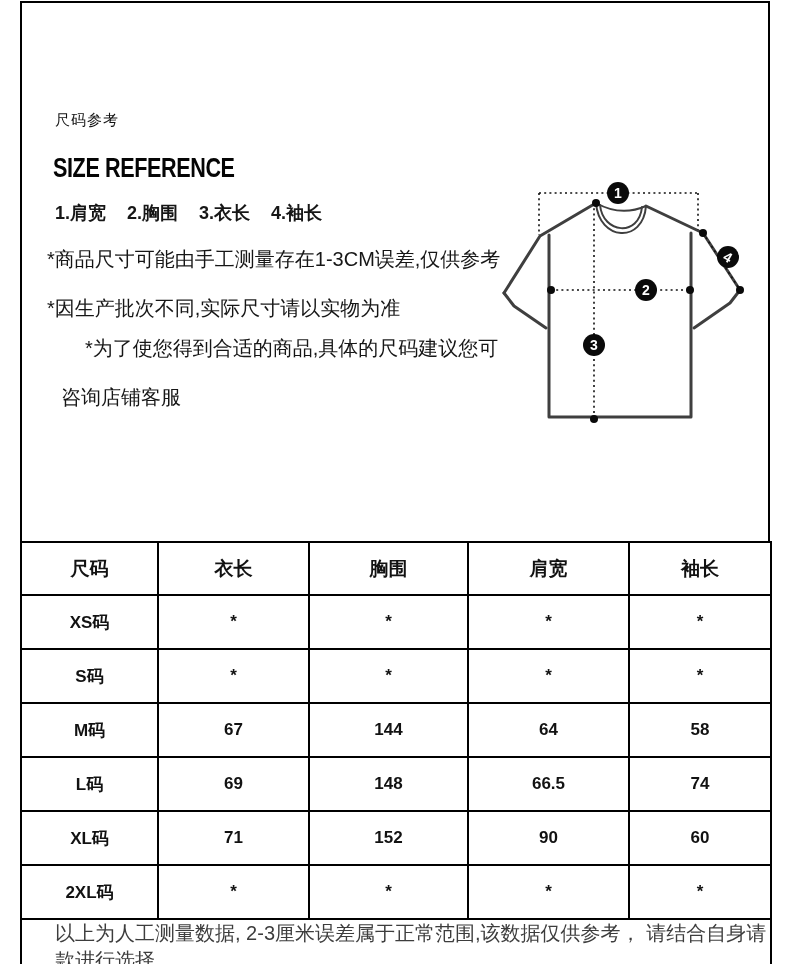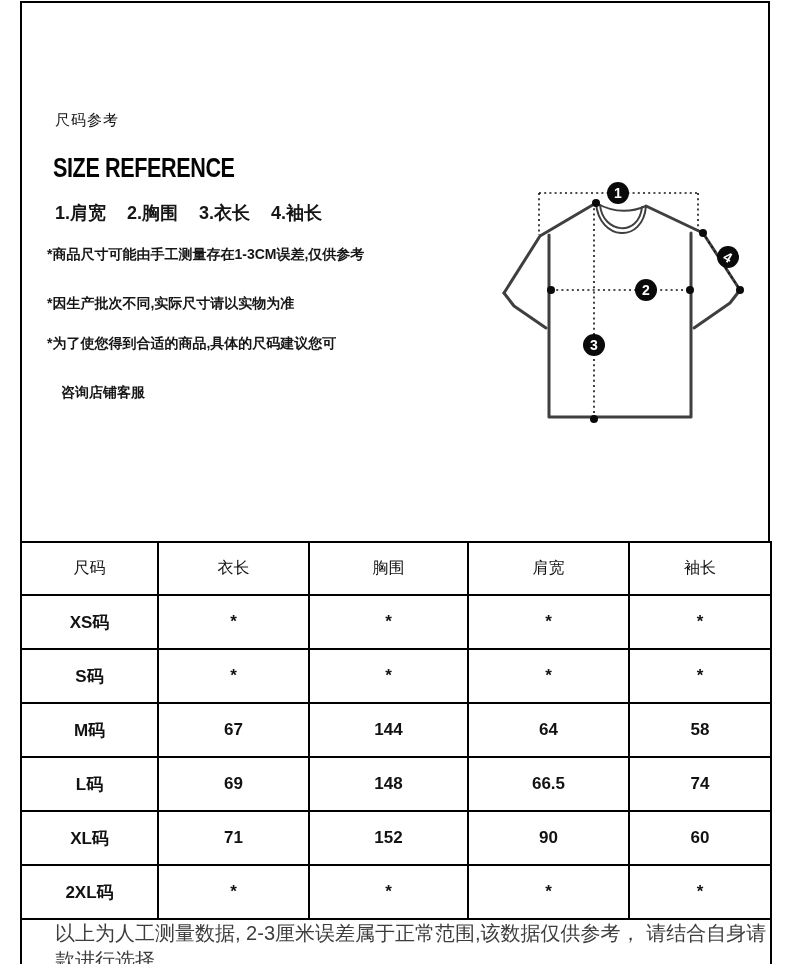--- a/index.html
+++ b/index.html
@@ -23,38 +23,38 @@
   .title-en{
     left:53px;top:153px;font-size:27px;font-weight:900;color:#050505;
     letter-spacing:-0.5px;transform:scaleX(0.80);transform-origin:left center;
     white-space:nowrap;
   }
   .measure-list{
     left:55px;top:201px;font-size:18px;font-weight:600;color:#161616;
     display:flex;gap:21px;white-space:nowrap;justify-content:center;
   }
   .note{
-    left:47px;font-size:14px;font-weight:700;color:#161616;white-space:nowrap;
+    left:47px;font-size:20px;font-weight:400;color:#161616;white-space:nowrap;
   }
   .note-1{top:246px;}
   .note-2{top:295px;}
-  .note-3{top:335px;}
+  .note-3{top:335px;margin-left:38px;}
   .note-4{top:384px;left:61px;}
   .shirt-svg{left:490px;top:160px;}
 
   table.size-table{
     position:absolute;left:20px;top:541px;width:750px;
     border-collapse:collapse;table-layout:fixed;
     background:#fff;
   }
   table.size-table td,table.size-table th{
     border:2px solid #000;text-align:center;vertical-align:middle;
     padding:0;color:#121212;
   }
-  table.size-table th{font-size:16px;font-weight:400;height:51px;}
+  table.size-table th{font-size:19px;font-weight:700;height:51px;}
   table.size-table td{font-size:17px;font-weight:700;height:52px;}
   td.star-cell{font-size:14px;}
   tr.footnote-row td{
     height:40px;text-align:left;padding-left:33px;
     font-size:20px;font-weight:500;color:#3d3d3d;
   }
   col.c1{width:137px;} col.c2{width:151px;} col.c3{width:159px;}
   col.c4{width:161px;} col.c5{width:142px;}
 </style>
 </head>

